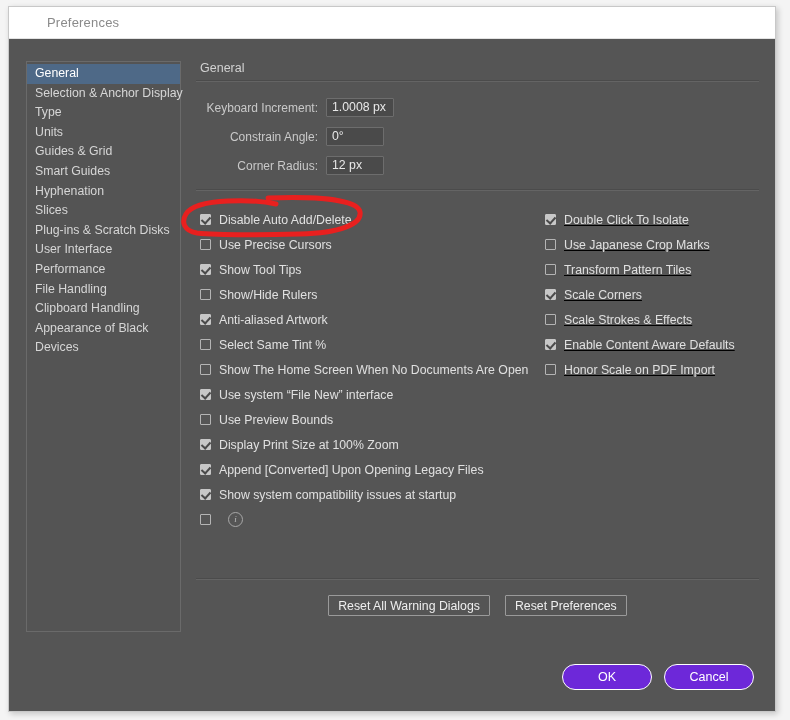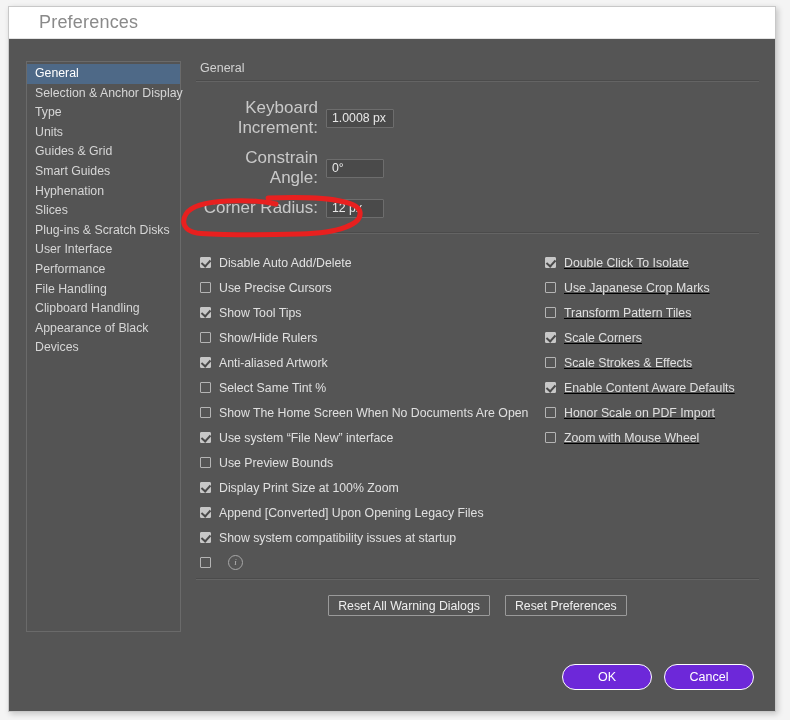--- a/index.html
+++ b/index.html
@@ -35,23 +35,23 @@
 
   .titlebar {
     height: 32px;
     background: #ffffff;
     border-bottom: 1px solid #e3e3e3;
     display: flex;
     align-items: center;
     box-sizing: border-box;
   }
   .titlebar-text {
-    font-size: 18px;
+    font-size: 13px;
     color: #8a8a8a;
-    padding-left: 30px;
+    padding-left: 38px;
     letter-spacing: 0.2px;
   }
 
   .dialog-body {
     position: relative;
     height: 673px;
     background: #555555;
   }
 
   
@@ -108,21 +108,21 @@
     padding-left: 4px;
   }
   .field-row {
     display: flex;
     align-items: center;
     margin-bottom: 10px;
   }
   .field-label {
     width: 120px;
     text-align: right;
-    font-size: 17px;
+    font-size: 12px;
     color: #c9c9c9;
     padding-right: 8px;
   }
   .field-input {
     background: #4a4a4a;
     border: 1px solid #6d6d6d;
     color: #e8e8e8;
     font-size: 12.3px;
     font-family: "Liberation Sans", sans-serif;
     height: 19px;
@@ -397,24 +397,20 @@
                 <span class="check-label">Scale Strokes &amp; Effects</span>
               </div>
               <div class="check-row">
                 <span class="cbox checked"></span>
                 <span class="check-label">Enable Content Aware Defaults</span>
               </div>
               <div class="check-row">
                 <span class="cbox"></span>
                 <span class="check-label">Honor Scale on PDF Import</span>
               </div>
-              <div class="check-row">
-                <span class="cbox"></span>
-                <span class="check-label">Zoom with Mouse Wheel</span>
-              </div>
             </div>
         </div>
 
         <div class="bottom-rule"></div>
 
         <div class="reset-area" id="reset-area">
             <button class="btn-flat">Reset All Warning Dialogs</button>
             <button class="btn-flat">Reset Preferences</button>
           </div>
 

